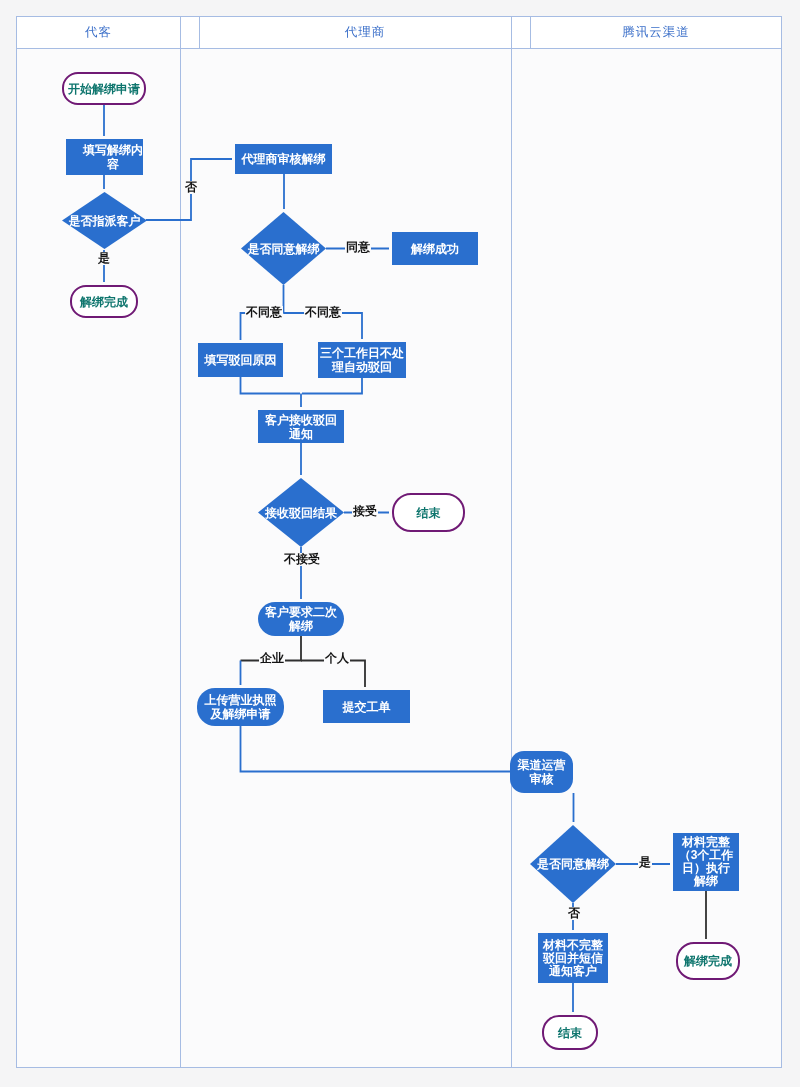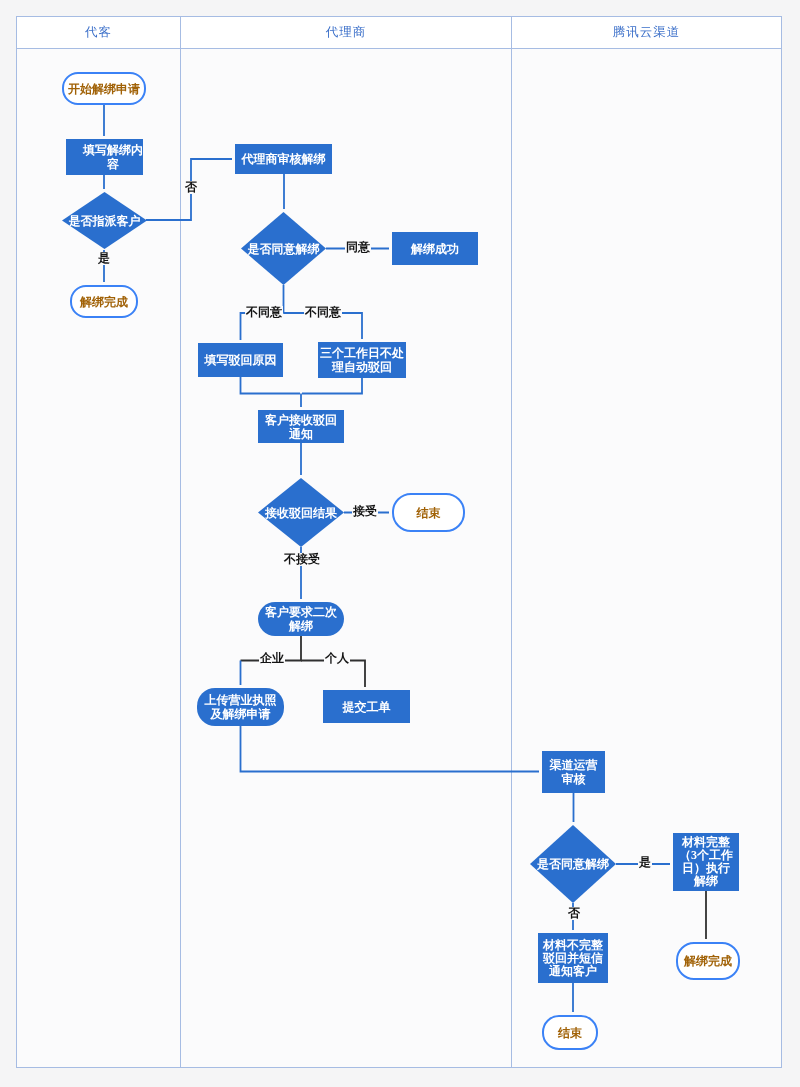--- a/index.html
+++ b/index.html
@@ -1,39 +1,39 @@
 <!DOCTYPE html>
 <html><head>
 <meta charset="utf-8">
 <style>
   html,body{margin:0;padding:0;}
   .stage{position:relative;width:800px;height:1087px;background:#f5f5f6;
-         font-family:Liberation Serif, serif;overflow:hidden;}
+         font-family:Liberation Sans, sans-serif;overflow:hidden;}
   .frame{position:absolute;left:16px;top:16px;width:766px;height:1052px;
          background:#fbfbfc;border:1px solid #a6bce3;box-sizing:border-box;}
   .vdiv{position:absolute;top:0;bottom:0;width:1px;background:#a6bce3;}
   .header-row{position:absolute;left:0;top:0;width:100%;height:32px;background:#ffffff;
               border-bottom:1px solid #a6bce3;display:flex;box-sizing:border-box;}
   .header-cell{display:flex;align-items:center;justify-content:center;
                color:#3b6fc9;font-size:12.5px;letter-spacing:1px;box-sizing:border-box;}
   .hc1{width:163px;}
-  .hc2{width:331px;border-left:1px solid #a6bce3;}
+  .hc2{width:331px;border-left:1px solid #a6bce3;margin-left:19px;}
   .hc3{flex:1;border-left:1px solid #a6bce3;}
 
   svg.edges{position:absolute;left:0;top:0;width:800px;height:1087px;pointer-events:none;}
   svg.edges path{fill:none;stroke-width:1.8px;}
   .eb{stroke:#2a6fce;}
   .ek{stroke:#303030;}
 
   .node{position:absolute;display:flex;align-items:center;justify-content:center;
         text-align:center;box-sizing:border-box;font-size:12px;line-height:14px;}
   .node .lbl{white-space:pre-line;}
   .process{background:#2a6fce;color:#ffffff;font-weight:600;}
-  .terminal{background:#ffffff;border:2px solid #3b82f6;border-radius:16px;
-            color:#a16207;font-weight:700;}
+  .terminal{background:#ffffff;border:2px solid #701a75;border-radius:16px;
+            color:#0f766e;font-weight:700;}
   .diamond{background:#2a6fce;color:#ffffff;font-weight:600;
            clip-path:polygon(50% 0,100% 50%,50% 100%,0 50%);text-align:right;}
   .diamond .lbl{white-space:nowrap;}
 
   .elabel{position:absolute;font-size:12px;font-weight:700;color:#141414;
           background:#fbfbfc;line-height:13px;padding:0 1px;}
 </style>
 </head>
 <body>
 
@@ -135,21 +135,21 @@
 解绑</span>
   </div>
   <div class="node process" style="left:197px;top:688px;width:87px;height:38px;border-radius:18px;">
     <span class="lbl">上传营业执照
 及解绑申请</span>
   </div>
   <div class="node process" style="left:323px;top:690px;width:87px;height:33px;">
     <span class="lbl">提交工单</span>
   </div>
 
-  <div class="node process" style="left:542px;top:751px;width:63px;height:42px;">
+  <div class="node process" style="left:510px;top:751px;width:63px;height:42px;border-radius:14px;">
     <span class="lbl">渠道运营
 审核</span>
   </div>
   <div class="node diamond" style="left:530px;top:825px;width:86px;height:78px;">
     <span class="lbl">是否同意解绑</span>
   </div>
   <div class="node process" style="left:673px;top:833px;width:66px;height:58px;line-height:13px;justify-content:center;">
     <span class="lbl">材料完整
 （3个工作
 日）执行

